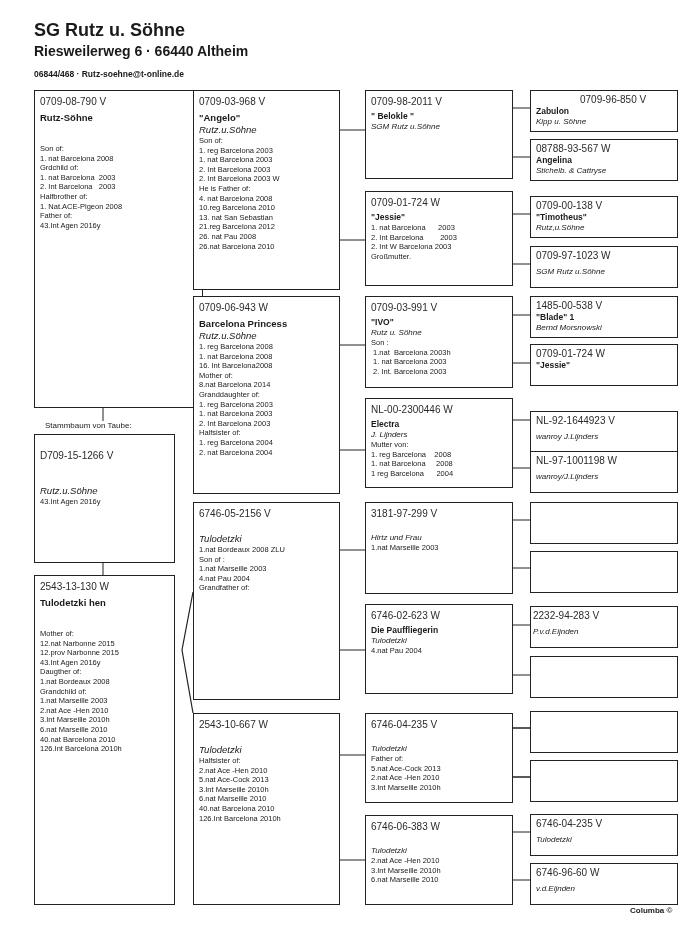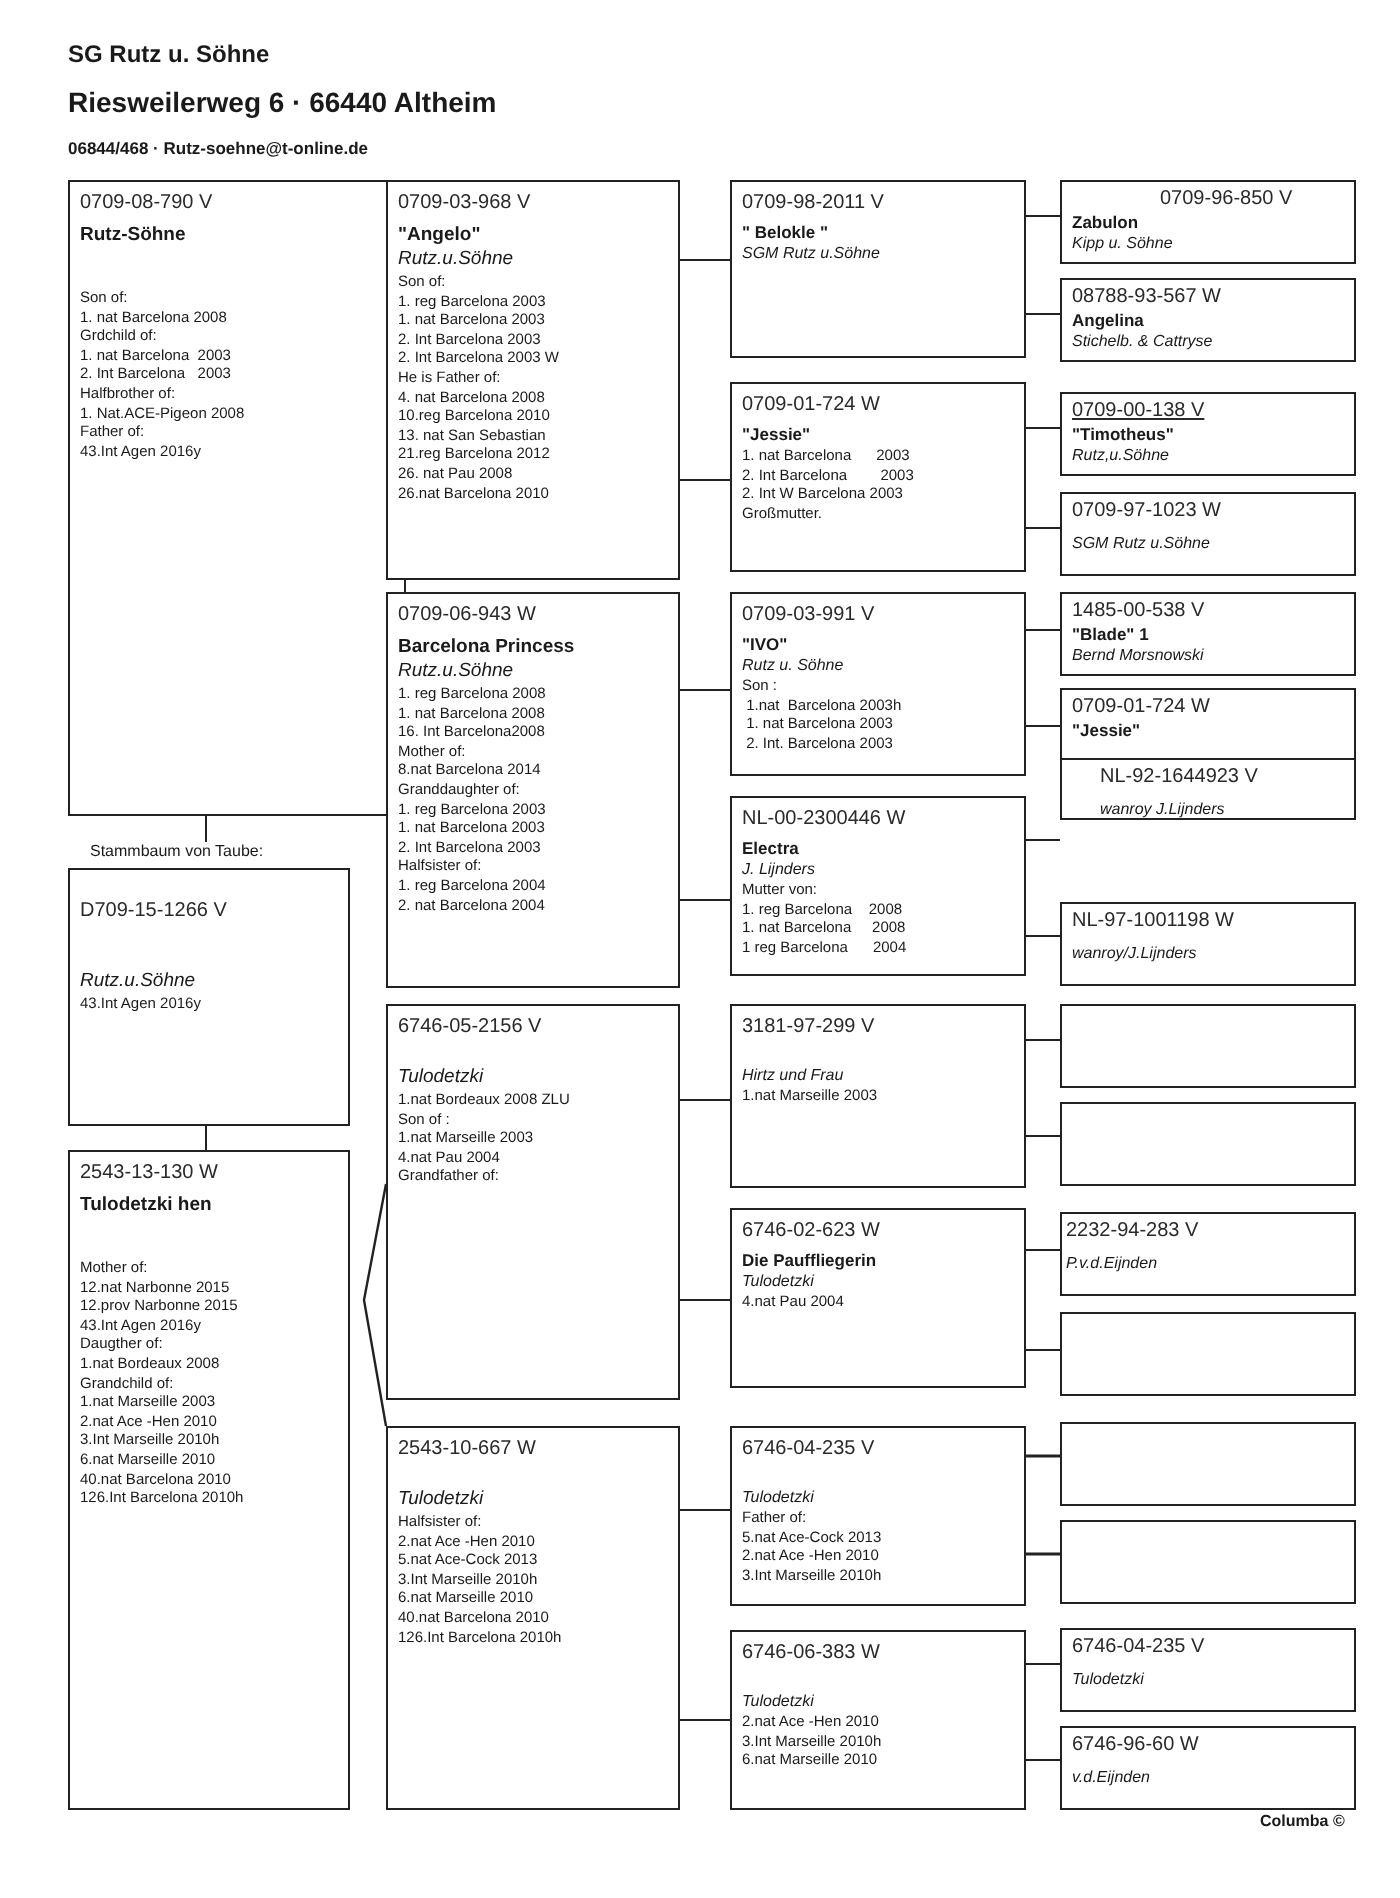--- a/index.html
+++ b/index.html
@@ -1,18 +1,18 @@
 <!DOCTYPE html>
 <html><head>
 <meta charset="utf-8">
 <style>
   html, body { margin: 0; padding: 0; background: #ffffff; }
   body { width: 700px; height: 949px; position: relative; overflow: hidden;
          font-family: "Liberation Sans", sans-serif; color: #1a1a1a; }
-  .hdr1 { position: absolute; left: 34px; top: 20px; font-size: 12px; font-weight: bold; }
+  .hdr1 { position: absolute; left: 34px; top: 20px; font-size: 18px; font-weight: bold; }
   .hdr2 { position: absolute; left: 34px; top: 43px; font-size: 14px; font-weight: bold; }
   .hdr3 { position: absolute; left: 34px; top: 69px; font-size: 8.5px; font-weight: bold; }
   .box { position: absolute; border: 1.5px solid #222; background: #fff; box-sizing: border-box;
          padding: 4px 5px; font-size: 7.5px; line-height: 9.6px; overflow: hidden; }
   .box .ring { font-size: 10px; line-height: 13px; margin-bottom: 3px; color: #2a2a2a; }
   .box .name { font-weight: bold; font-size: 8.5px; line-height: 11px; }
   .box .name.big { font-size: 9.5px; line-height: 13px; }
   .box .breeder { font-style: italic; font-size: 8px; line-height: 10px; }
   .box .breeder.big { font-size: 9.5px; line-height: 12px; }
   .box .line { white-space: pre; }
@@ -273,40 +273,40 @@
       <div class="ring" style="margin-bottom: 0px; margin-left: 44px;">0709-96-850 V</div>
       <div class="name">Zabulon</div>
       <div class="breeder">Kipp u. Söhne</div>
     </div>
     <div class="box" style="left: 530px; top: 139px; width: 148px; height: 42px; padding: 2px 5px;">
       <div class="ring" style="margin-bottom: 0px;">08788-93-567 W</div>
       <div class="name">Angelina</div>
       <div class="breeder">Stichelb. &amp; Cattryse</div>
     </div>
     <div class="box" style="left: 530px; top: 196px; width: 148px; height: 42px; padding: 2px 5px;">
-      <div class="ring" style="margin-bottom: 0px; text-decoration: underline;">0709-00-138 V</div>
+      <div class="ring" style="margin-bottom: 0px;">0709-00-138 V</div>
       <div class="name">"Timotheus"</div>
       <div class="breeder">Rutz,u.Söhne</div>
     </div>
     <div class="box" style="left: 530px; top: 246px; width: 148px; height: 42px; padding: 2px 5px;">
       <div class="ring" style="margin-bottom: 0px;">0709-97-1023 W</div>
       <div class="gap-s"></div>
       <div class="name"></div>
       <div class="breeder">SGM Rutz u.Söhne</div>
     </div>
     <div class="box" style="left: 530px; top: 296px; width: 148px; height: 42px; padding: 2px 5px;">
       <div class="ring" style="margin-bottom: 0px;">1485-00-538 V</div>
       <div class="name">"Blade" 1</div>
       <div class="breeder">Bernd Morsnowski</div>
     </div>
     <div class="box" style="left: 530px; top: 344px; width: 148px; height: 42px; padding: 2px 5px;">
       <div class="ring" style="margin-bottom: 0px;">0709-01-724 W</div>
       <div class="name">"Jessie"</div>
     </div>
-    <div class="box" style="left: 530px; top: 379px; width: 148px; height: 31px; padding: 2px 19px;">
+    <div class="box" style="left: 530px; top: 411px; width: 148px; height: 43px; padding: 2px 5px;">
       <div class="ring" style="margin-bottom: 0px;">NL-92-1644923 V</div>
       <div class="gap-s"></div>
       <div class="name"></div>
       <div class="breeder">wanroy J.Lijnders</div>
     </div>
     <div class="box" style="left: 530px; top: 451px; width: 148px; height: 42px; padding: 2px 5px;">
       <div class="ring" style="margin-bottom: 0px;">NL-97-1001198 W</div>
       <div class="gap-s"></div>
       <div class="name"></div>
       <div class="breeder">wanroy/J.Lijnders</div>

